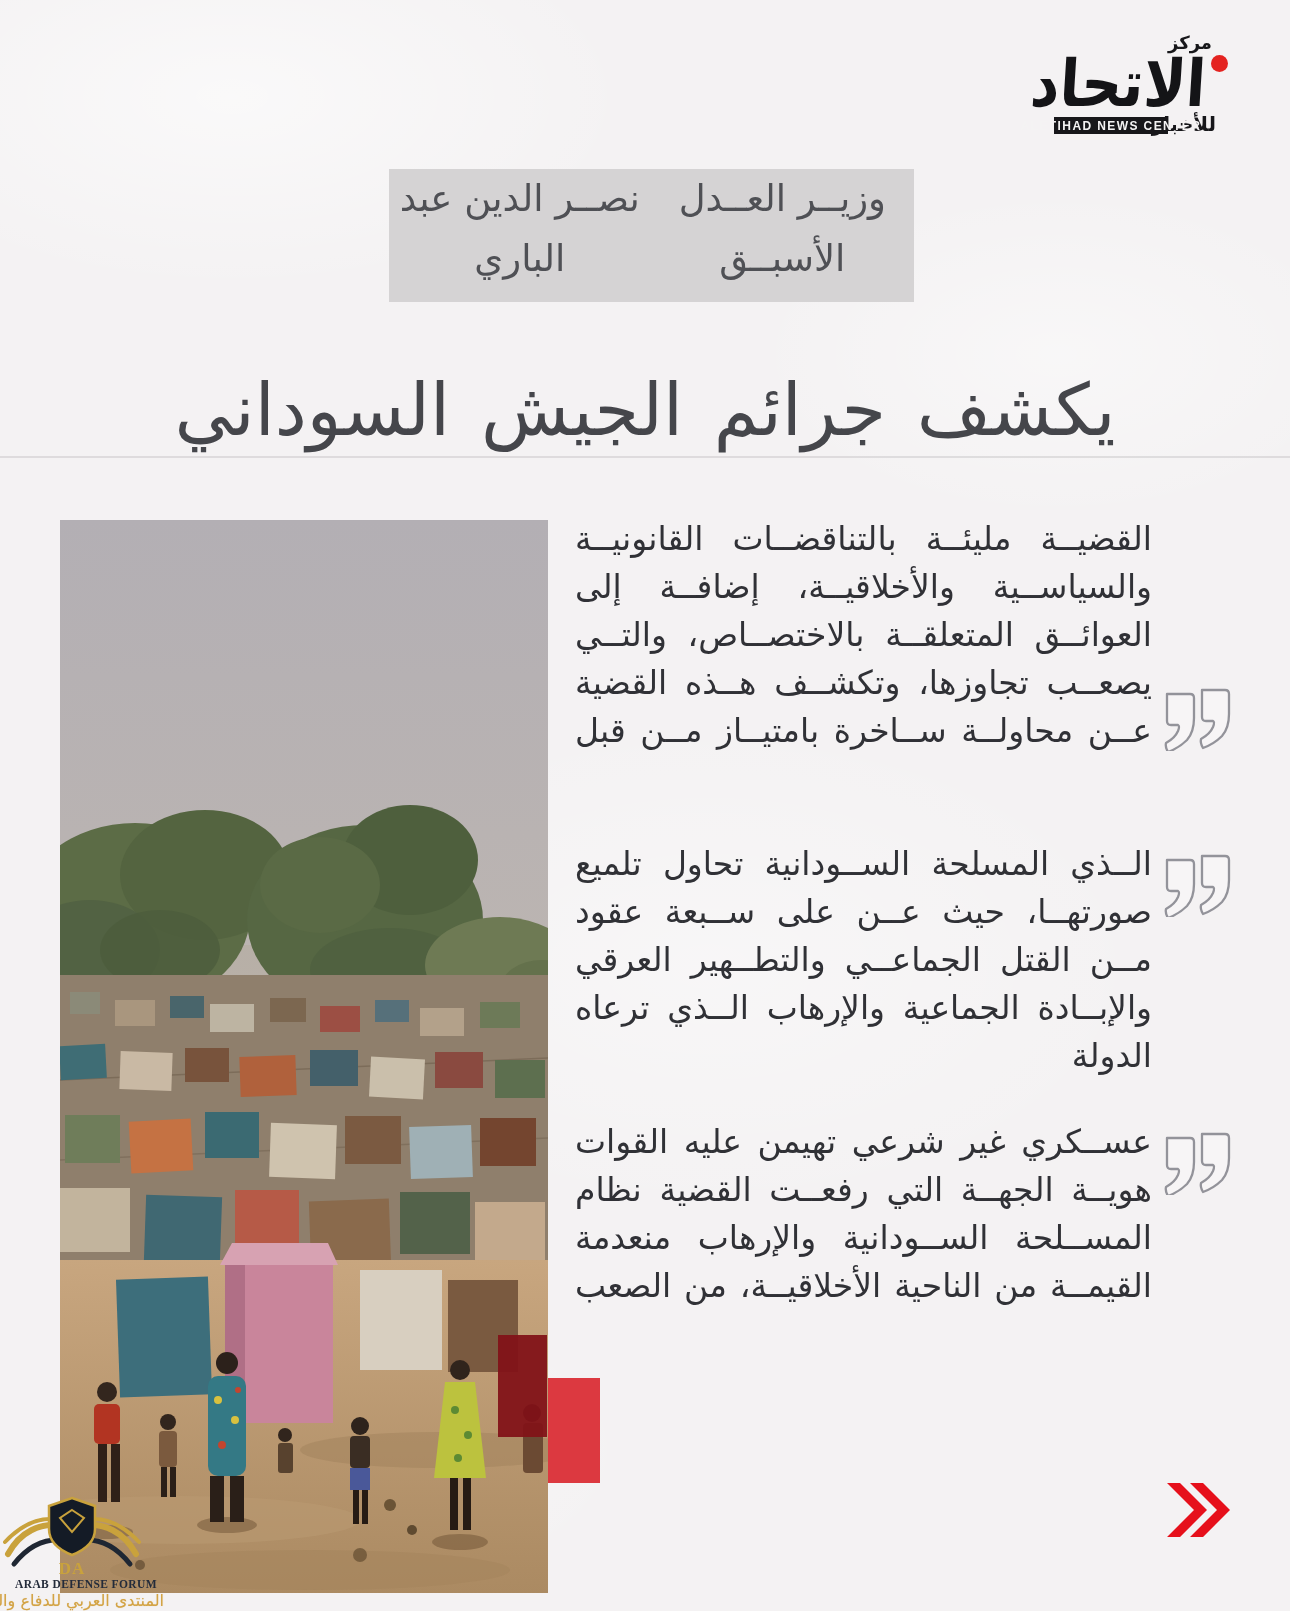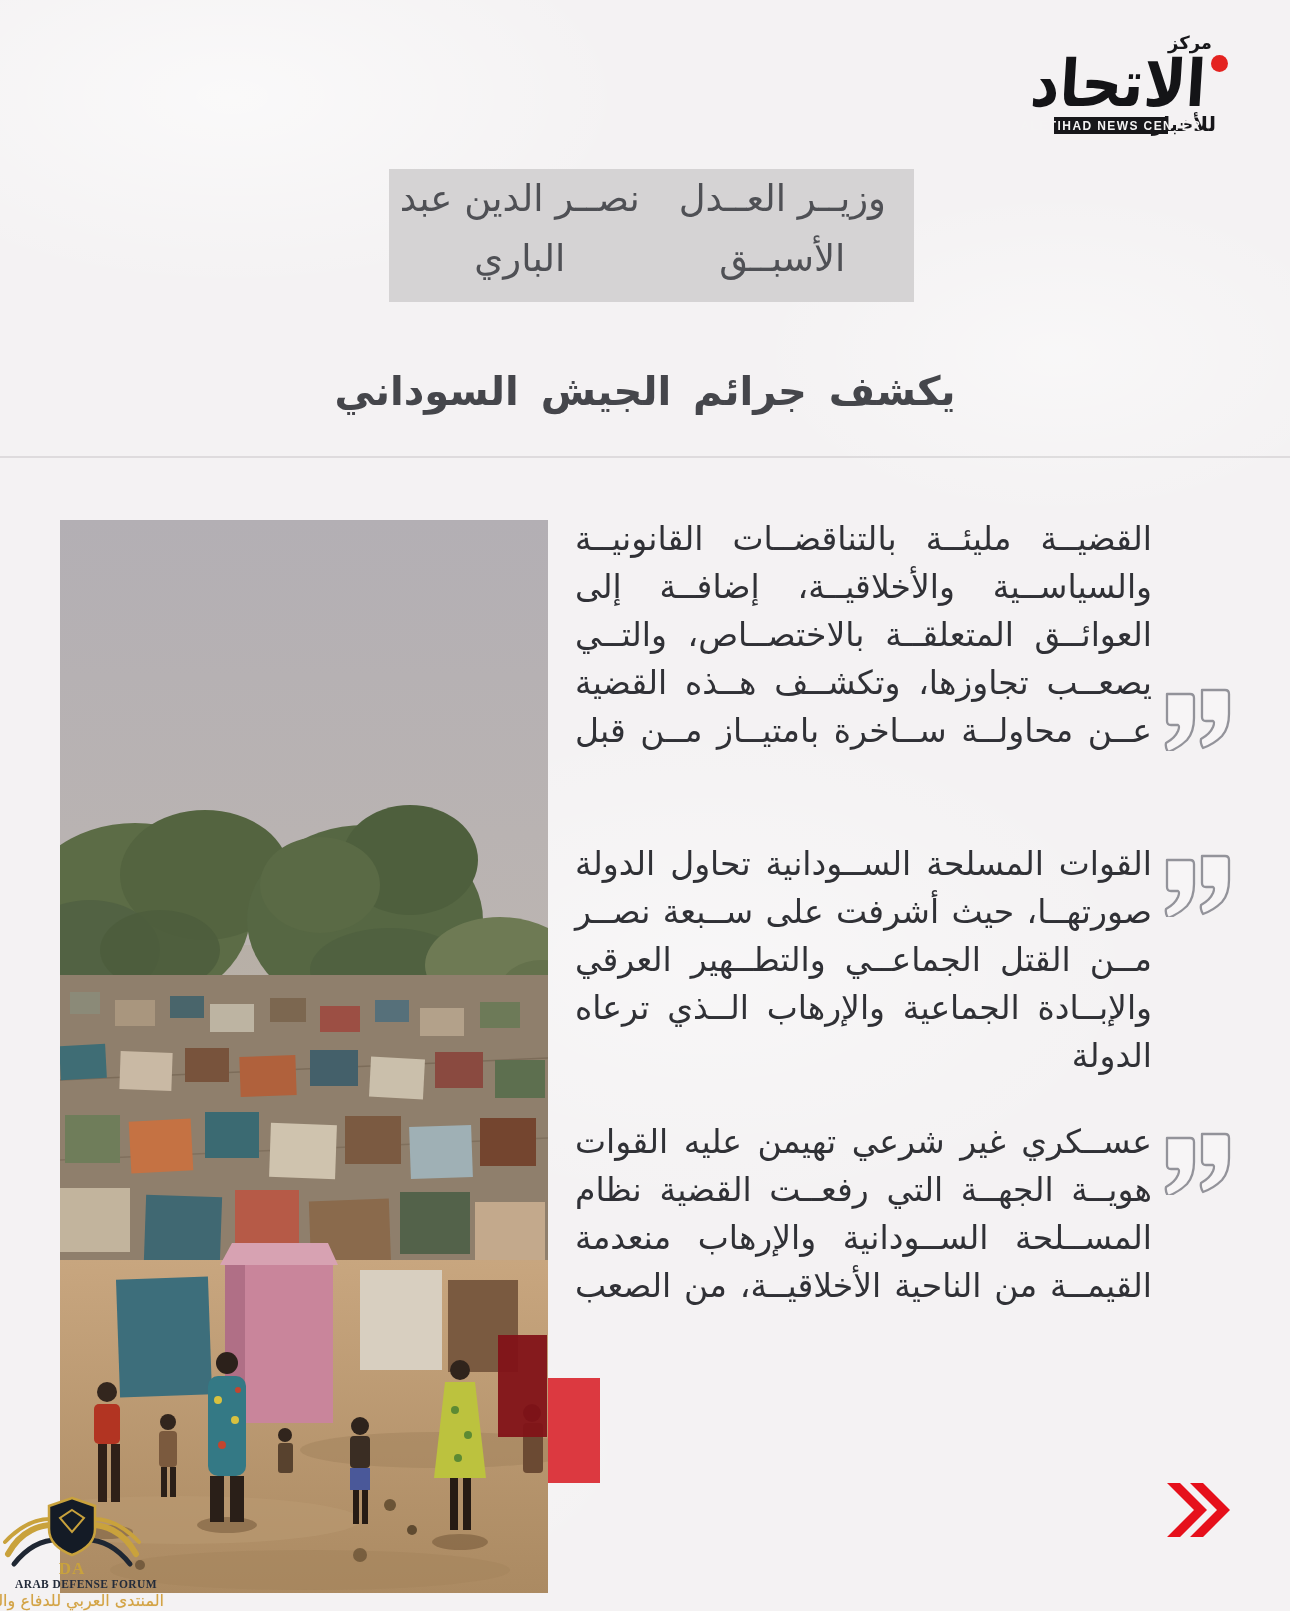--- a/index.html
+++ b/index.html
@@ -21,21 +21,21 @@
   .logo-news{position:absolute;top:84px;right:30px;font-size:20px;font-weight:bold;color:#17171a;direction:rtl;}
   .logo-box{position:absolute;top:89px;right:78px;width:114px;height:17px;background:#17171a;color:#f4f3f3;
     font-family:"Liberation Sans", sans-serif;font-size:12px;font-weight:bold;letter-spacing:1.4px;
     display:flex;align-items:center;justify-content:center;white-space:nowrap;}
   
   .banner{position:absolute;left:389px;top:169px;width:525px;height:133px;background:#d5d3d4;
     display:flex;flex-direction:row;justify-content:center;text-align:center;direction:rtl;}
   .banner div{font-size:37px;line-height:60px;color:#4f5055;}
   
   .headline{position:absolute;left:0;top:368px;width:100%;text-align:center;direction:rtl;
-    font-size:40px;font-weight:bold;color:#45464b;word-spacing:8px;}
+    font-size:72px;font-weight:normal;color:#45464b;word-spacing:8px;}
   .divider{position:absolute;left:0;top:456px;width:100%;height:2px;background:rgba(120,118,120,.18);}
   
   .photo{position:absolute;left:60px;top:520px;width:488px;height:1073px;overflow:hidden;background:#b1adb2;}
   
   .block-darkred{position:absolute;left:498px;top:1335px;width:49px;height:102px;background:#821318;opacity:.95;}
   .block-red{position:absolute;left:548px;top:1378px;width:52px;height:105px;background:#dc3940;}
   
   .quote{position:absolute;left:575px;width:657px;display:flex;flex-direction:row-reverse;gap:11px;}
   .q1{top:515px;align-items:flex-end;} .q2{top:840px;} .q3{top:1118px;}
   .qicon{flex:none;width:69px;margin-top:13px;}
@@ -216,22 +216,22 @@
   <div class="quote q2">
     <div class="qicon">
       <svg width="69" height="64" viewBox="0 0 69 64">
         <g fill="#f7f5f6" stroke="#93939a" stroke-width="2.3" stroke-linejoin="round">
           <path d="M39 3 H62 Q66 3 66 7 V27 Q66 41 59 49 Q51 57 40 61 Q37 56 38 52 Q47 47 50 40 Q52 35 50 34 H43 Q39 34 39 30 Z"></path>
           <path d="M4 11 H27 Q31 11 31 15 V35 Q31 49 24 57 Q16 65 5 69 Q2 64 3 60 Q12 55 15 48 Q17 43 15 42 H8 Q4 42 4 38 Z" transform="translate(0,-4)"></path>
         </g>
       </svg>
     </div>
     <div class="qtext">
-      <div class="qline">القوات المسلحة الســودانية تحاول الدولة</div>
-      <div class="qline">صورتهــا، حيث أشرفت على ســبعة نصــر</div>
+      <div class="qline">الــذي المسلحة الســودانية تحاول تلميع</div>
+      <div class="qline">صورتهــا، حيث عــن على ســبعة عقود</div>
       <div class="qline">مــن القتل الجماعــي والتطــهير العرقي</div>
       <div class="qline">والإبــادة الجماعية والإرهاب الــذي ترعاه</div>
       <div class="qline short">الدولة</div>
     </div>
   </div>
 
   <div class="quote q3">
     <div class="qicon">
       <svg width="69" height="64" viewBox="0 0 69 64">
         <g fill="#f7f5f6" stroke="#93939a" stroke-width="2.3" stroke-linejoin="round">

